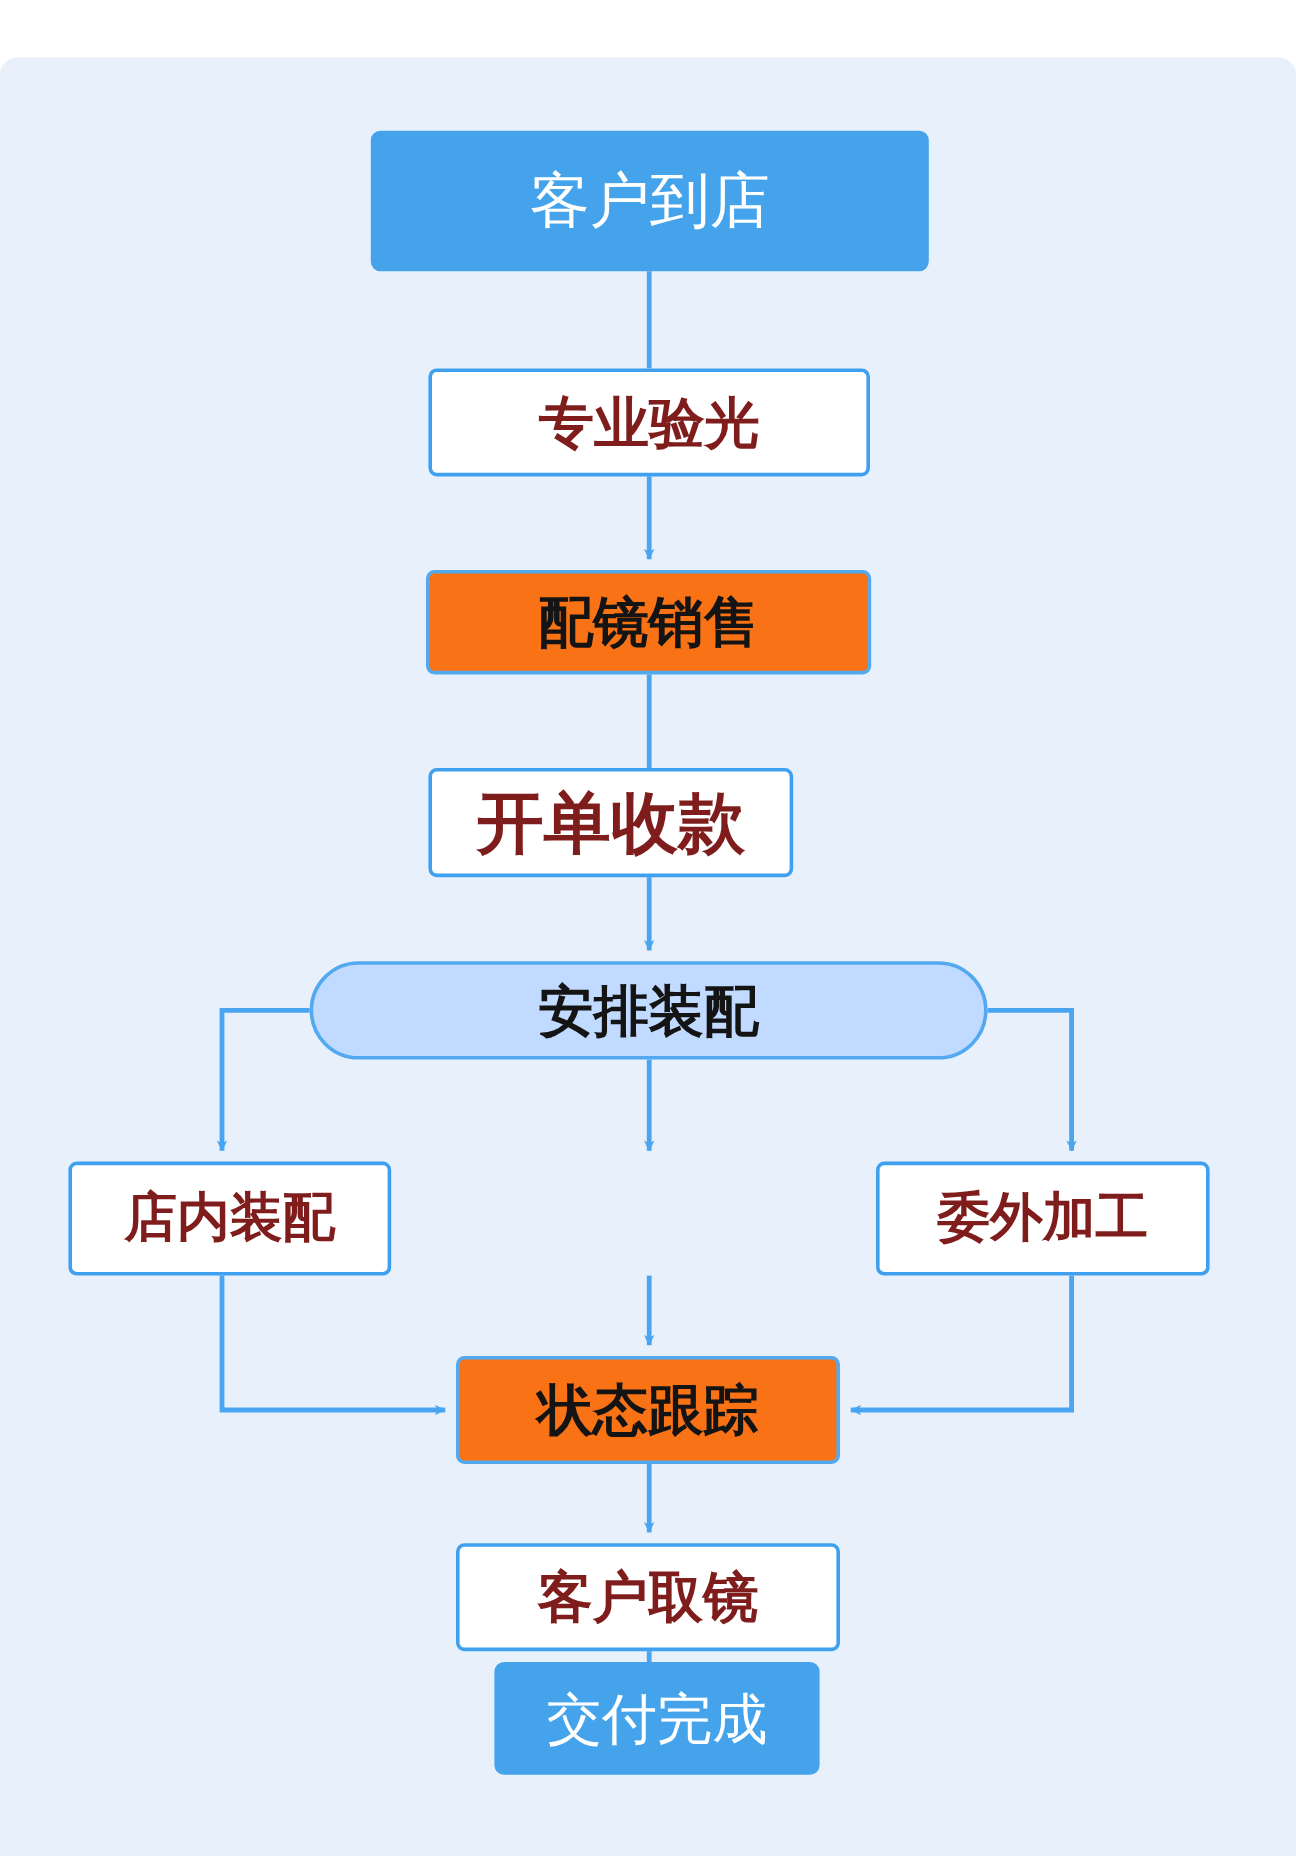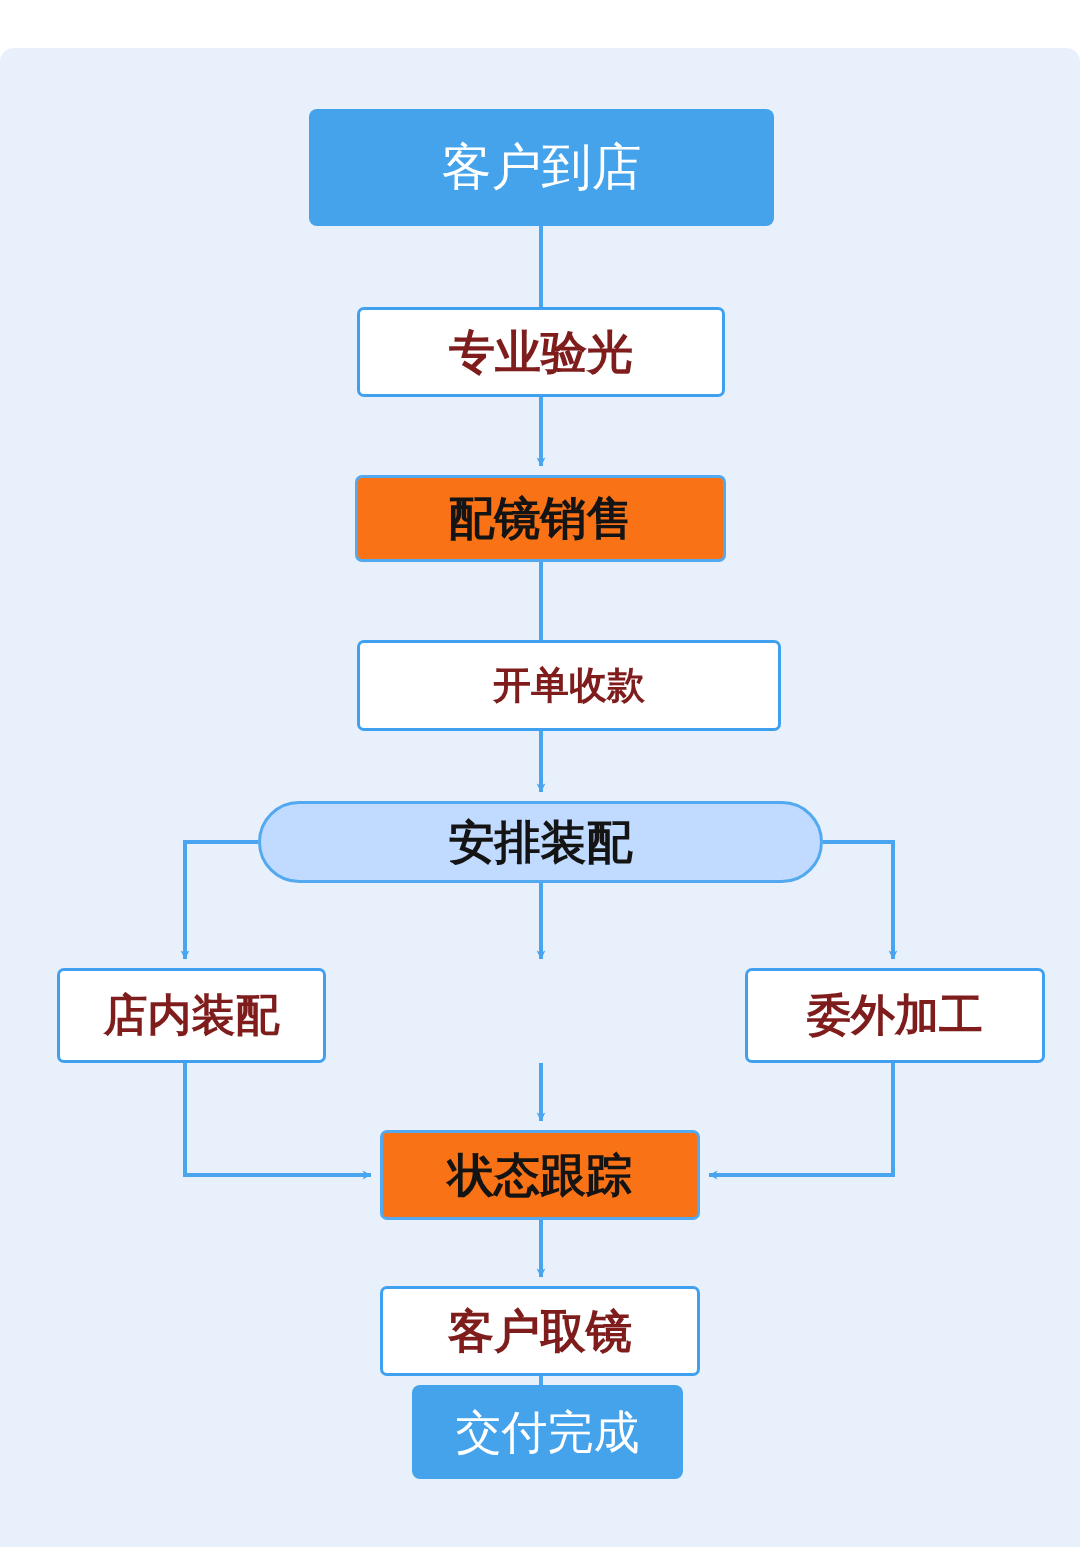--- a/index.html
+++ b/index.html
@@ -100,21 +100,21 @@
 
       <path d="M541,1172 L541,1229" marker-end="url(#ah)"></path>
 
       <path d="M541,1328 L541,1384" marker-end="url(#ah)"></path>
     </g>
   </svg>
 
   <div class="node v-solid" style="left: 309px; top: 61px; width: 465px; height: 117px; font-size: 50px;">客户到店</div>
   <div class="node v-outline" style="left: 357px; top: 259px; width: 368px; height: 90px; font-size: 46px;">专业验光</div>
   <div class="node v-tint" style="left: 355px; top: 427px; width: 371px; height: 87px; font-size: 46px;">配镜销售</div>
-  <div class="node v-outline" style="left: 357px; top: 592px; width: 424px; height: 91px; font-size: 38px;">开单收款</div>
+  <div class="node v-outline" style="left: 357px; top: 592px; width: 304px; height: 91px; font-size: 56px;">开单收款</div>
   <div class="node v-pill" style="left: 258px; top: 753px; width: 565px; height: 82px; font-size: 46px;">安排装配</div>
   <div class="node v-outline" style="left: 57px; top: 920px; width: 269px; height: 95px; font-size: 44px;">店内装配</div>
-  <div class="node v-outline" style="left: 745px; top: 920px; width: 300px; height: 95px; font-size: 44px;">委外加工</div>
+  <div class="node v-outline" style="left: 730px; top: 920px; width: 278px; height: 95px; font-size: 44px;">委外加工</div>
   <div class="node v-tint" style="left: 380px; top: 1082px; width: 320px; height: 90px; font-size: 46px;">状态跟踪</div>
   <div class="node v-outline" style="left: 380px; top: 1238px; width: 320px; height: 90px; font-size: 46px;">客户取镜</div>
   <div class="node v-solid" style="left: 412px; top: 1337px; width: 271px; height: 94px; font-size: 46px;">交付完成</div>
 
 </div>
 
 </body></html>

